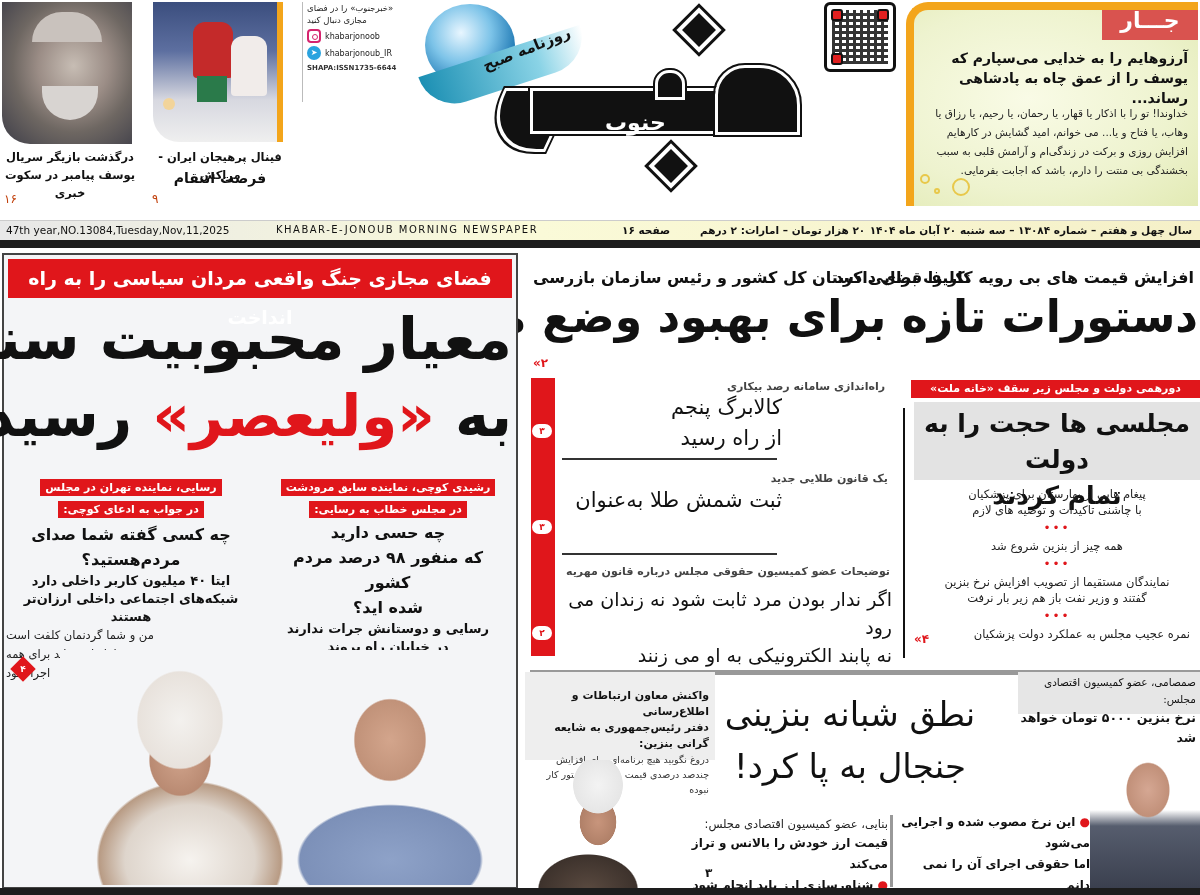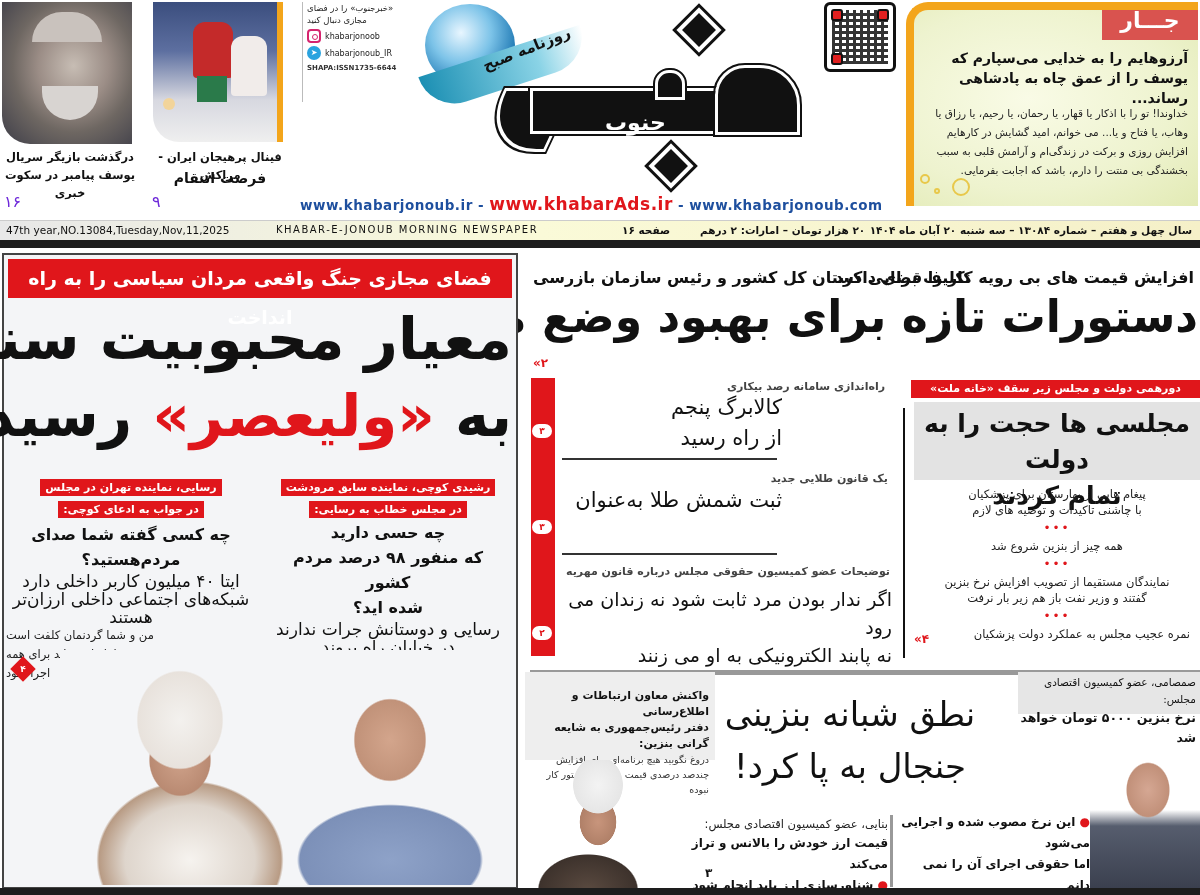--- a/index.html
+++ b/index.html
@@ -51,21 +51,21 @@
   .ico-tg { width: 14px; height: 14px; background: #2aa3df; border-radius: 50%; color: #fff; font-size: 8px; line-height: 14px; text-align: center; }
   #issn { font-size: 7px; font-weight: bold; margin-top: 4px; color: #333; }
 
   
   .teaser-photo { border-radius: 0 0 0 26px; overflow: hidden; }
   #photo1 { left: 153px; top: 2px; width: 130px; height: 140px; background:
       linear-gradient(180deg, #3b4e7e 0%, #5d6fa0 35%, #d7d8e0 70%, #efefef 100%); border-right: 6px solid #f3a51b; }
   #photo2 { left: 2px; top: 2px; width: 130px; height: 142px; background:
       radial-gradient(ellipse at 55% 45%, #c7bdb4 0%, #9b8d86 35%, #6e6762 60%, #3d3d48 100%); border-radius: 0 0 0 28px; }
   .teaser-cap { font-size: 11.5px; font-weight: bold; line-height: 18px; direction: rtl; text-align: center; }
-  .teaser-num { font-size: 16px; color: #6d28d9; }
+  .teaser-num { font-size: 12px; color: #c2410c; }
 
   
   #urls { left: 300px; top: 194px; width: 600px; font-size: 13.5px; font-weight: bold; letter-spacing: .5px; white-space: nowrap; }
   .url-blue { color: #1e4f9e; }
   .url-red  { color: #e0161b; font-size: 17px; }
 
   
   #infobar { left: 0; top: 220px; width: 1200px; height: 20px;
              background: linear-gradient(90deg, #e8e8e8 0%, #fafad8 45%, #f5f0c8 100%); border-top: 1px solid #ccc; }
   #infobar span { position: absolute; top: 3px; font-size: 10.5px; white-space: nowrap; }
@@ -98,21 +98,21 @@
   #left-frame { left: 2px; top: 253px; width: 516px; height: 636px; border: 2px solid #444; background: #f4f5f7; }
   #left-redbar { left: 8px; top: 259px; width: 504px; height: 39px; background: #e0161b; color: #fff;
                  font-size: 19px; font-weight: bold; text-align: center; line-height: 39px; direction: rtl; }
   #left-head1 { left: 8px; top: 304px; width: 504px; font-size: 58px; font-weight: 900; line-height: 70px;
                 text-align: center; direction: rtl; letter-spacing: -2px; white-space: nowrap; }
   #left-head2 { left: 8px; top: 378px; width: 504px; font-size: 58px; font-weight: 900; line-height: 76px;
                 text-align: center; direction: rtl; letter-spacing: -2px; white-space: nowrap; }
   .red { color: #e0161b; }
   .quote-tag { background: #e0161b; color: #fff; font-size: 11px; font-weight: bold; padding: 1px 5px; display: inline-block; line-height: 15px; }
   .quote-main { font-size: 16px; font-weight: bold; line-height: 25px; }
-  .quote-sub { font-size: 17px; font-weight: normal; line-height: 18px; }
+  .quote-sub { font-size: 13px; font-weight: bold; line-height: 18px; }
   .quote-body { font-size: 11.5px; line-height: 19px; color: #222; }
   .page-badge { width: 18px; height: 18px; background: #e0161b; transform: rotate(45deg); color: #fff; }
   .page-badge span { display: block; transform: rotate(-45deg); font-size: 9px; font-weight: bold; text-align: center; line-height: 18px; }
   #photo-duo { left: 60px; top: 650px; width: 440px; height: 235px;
                background:
                  radial-gradient(ellipse 70px 80px at 120px 70px, #f3f1ee 0%, #e8e2dc 60%, transparent 62%),
                  radial-gradient(ellipse 60px 70px at 120px 110px, #cfa28a 0%, #b98a72 50%, transparent 52%),
                  radial-gradient(ellipse 70px 80px at 330px 90px, #d3a58c 0%, #c19279 50%, transparent 52%),
                  radial-gradient(ellipse 150px 90px at 330px 210px, #8ea2c8 0%, #7c90b8 60%, transparent 62%),
                  radial-gradient(ellipse 130px 110px at 130px 210px, #f6f3ef 0%, #ded5cc 50%, #b89b84 70%, transparent 72%),
@@ -197,23 +197,20 @@
   <div class="abs teaser-num" style="left:152px;top:192px;">۹</div>
 
   <div id="photo2" class="abs">
     <div class="abs" style="left:30px;top:10px;width:70px;height:30px;background:#c9c2bd;border-radius:30px 30px 0 0;"></div>
     <div class="abs" style="left:40px;top:84px;width:56px;height:34px;background:#d8d4d1;border-radius:0 0 28px 28px;"></div>
   </div>
   <div class="abs teaser-cap" style="left:0px;top:148px;width:140px;">درگذشت بازیگر سریال</div>
   <div class="abs teaser-cap" style="left:0px;top:166px;width:140px;">یوسف پیامبر در سکوت خبری</div>
   <div class="abs teaser-num" style="left:4px;top:192px;">۱۶</div>
 
-  <div id="urls" class="abs">
-    <span class="url-blue">www.khabarjonoub.ir</span><span class="url-blue"> - </span><span class="url-red">www.khabarAds.ir</span><span class="url-blue"> - </span><span class="url-blue">www.khabarjonoub.com</span>
-  </div>
 </div>
 
 <div id="infobar" class="abs">
   <span style="left:6px;">47th year,NO.13084,Tuesday,Nov,11,2025</span>
   <span style="left:276px;letter-spacing:1.5px;font-size:10px;">KHABAR-E-JONOUB MORNING NEWSPAPER</span>
   <span style="left:622px;font-weight:bold;">۱۶ صفحه</span>
   <span style="left:700px;font-weight:bold;direction:rtl;">۲۰ هزار تومان – امارات: ۲ درهم</span>
   <span style="right:8px;font-weight:bold;direction:rtl;">سال چهل و هفتم – شماره ۱۳۰۸۴ – سه شنبه ۲۰ آبان ماه ۱۴۰۴</span>
 </div>
 <div id="darkbar" class="abs"></div>

